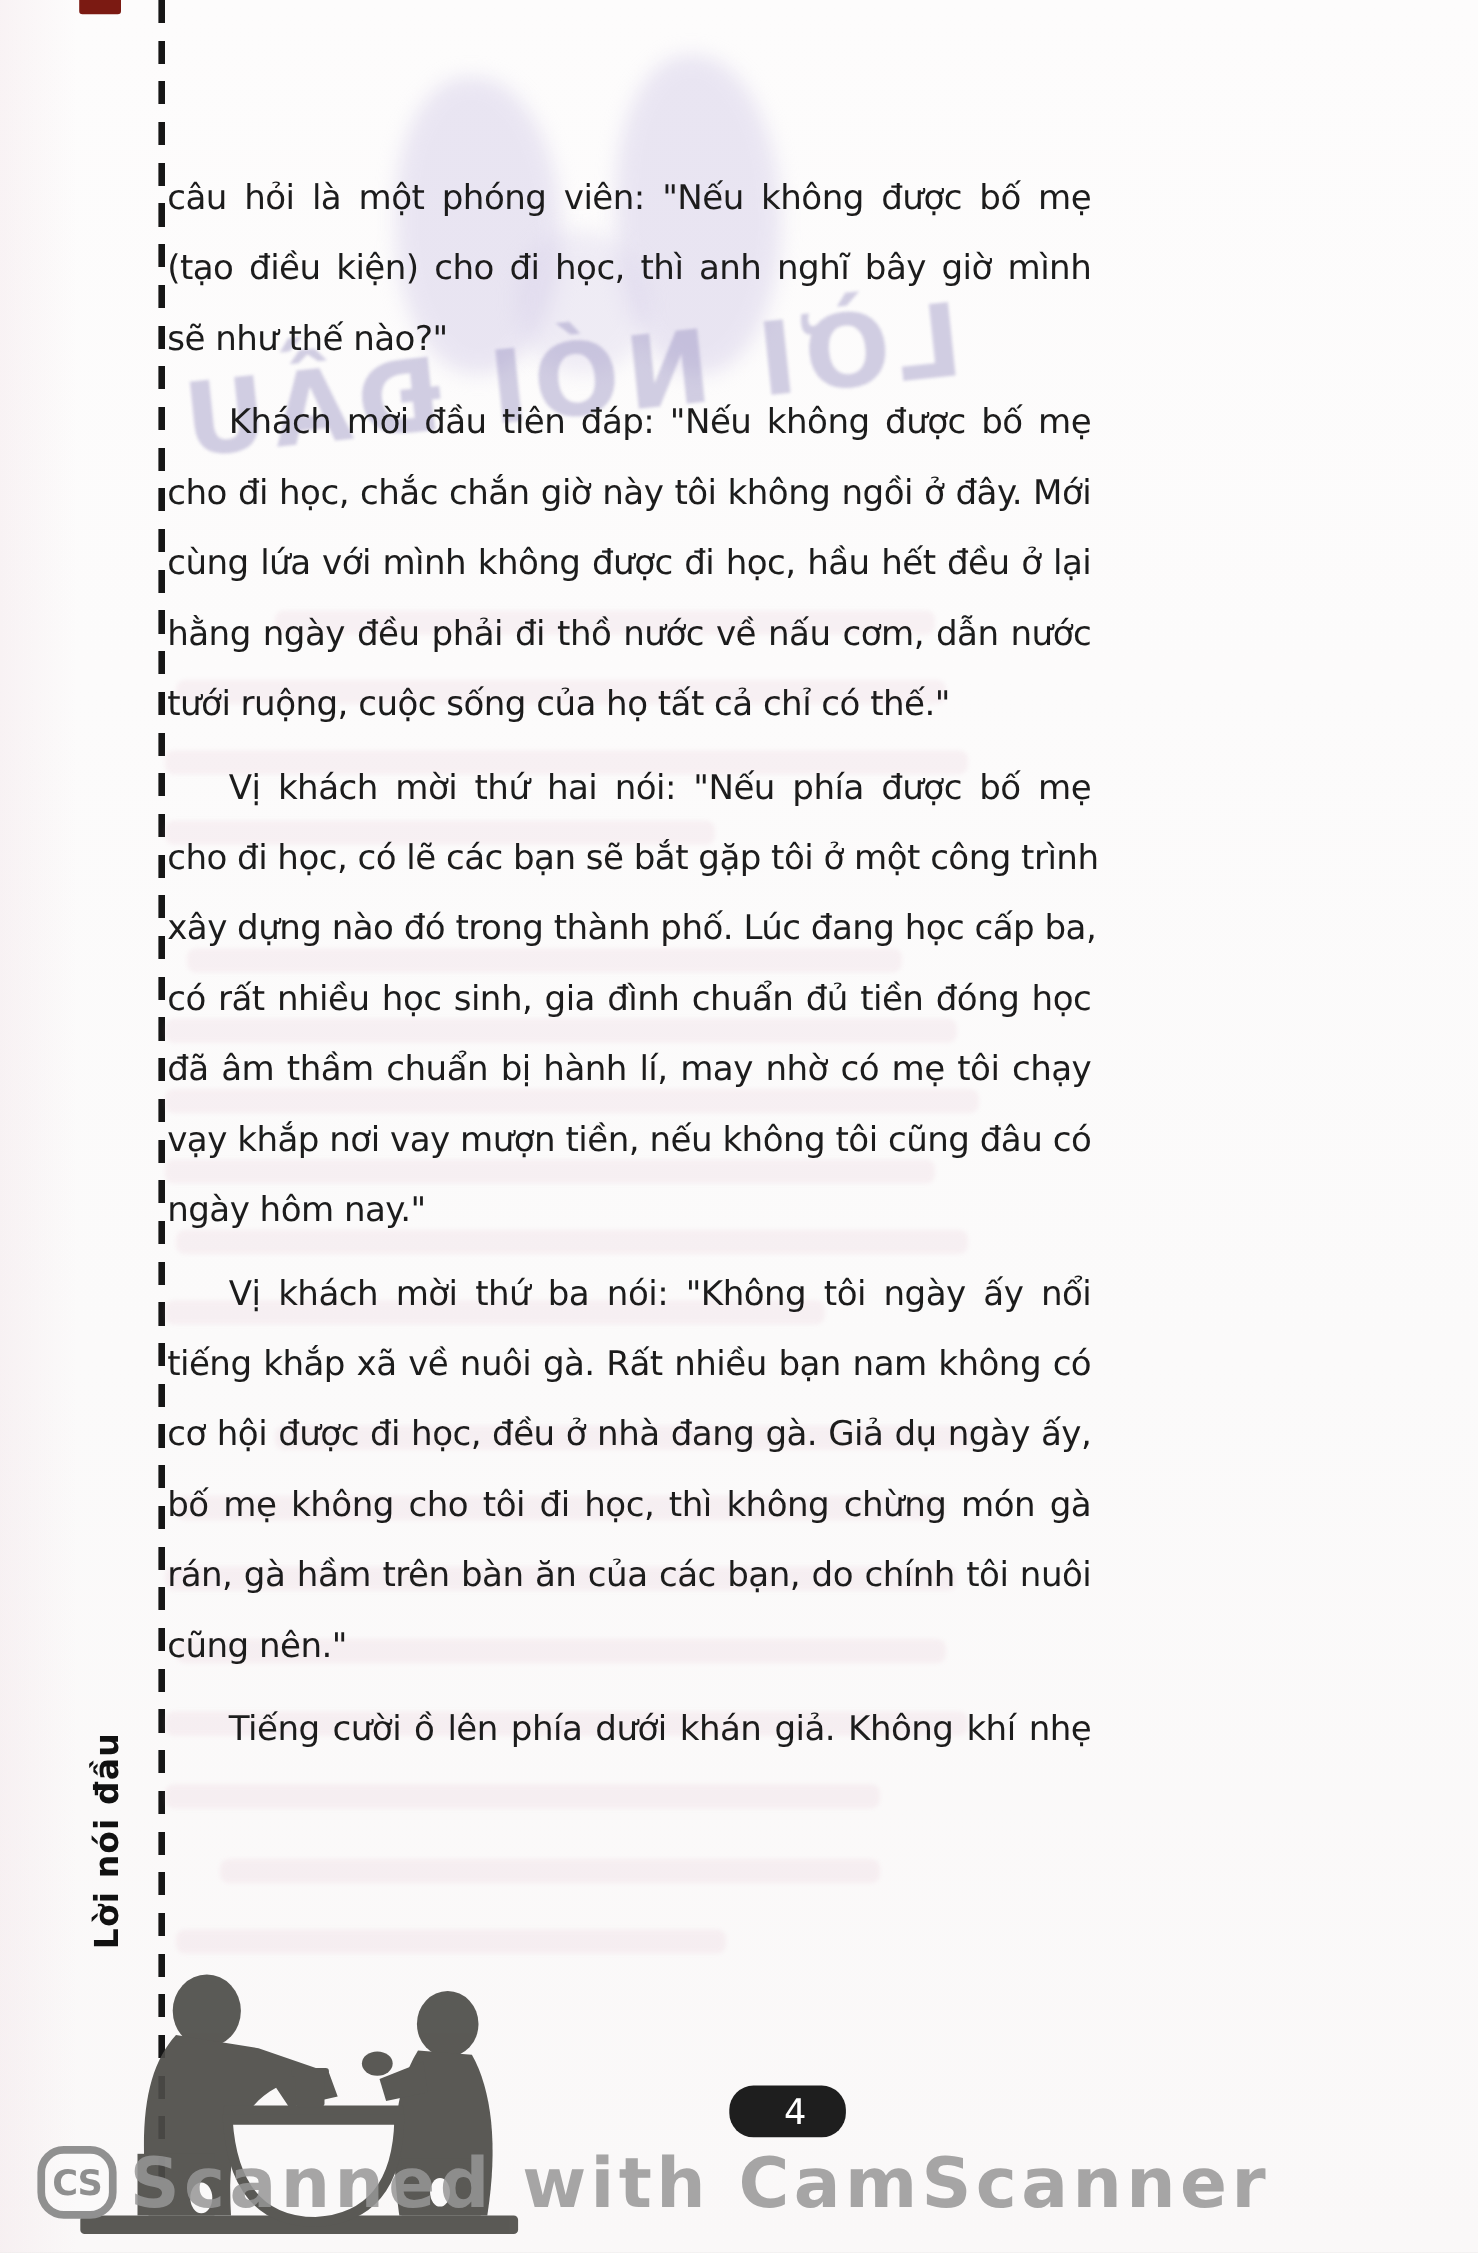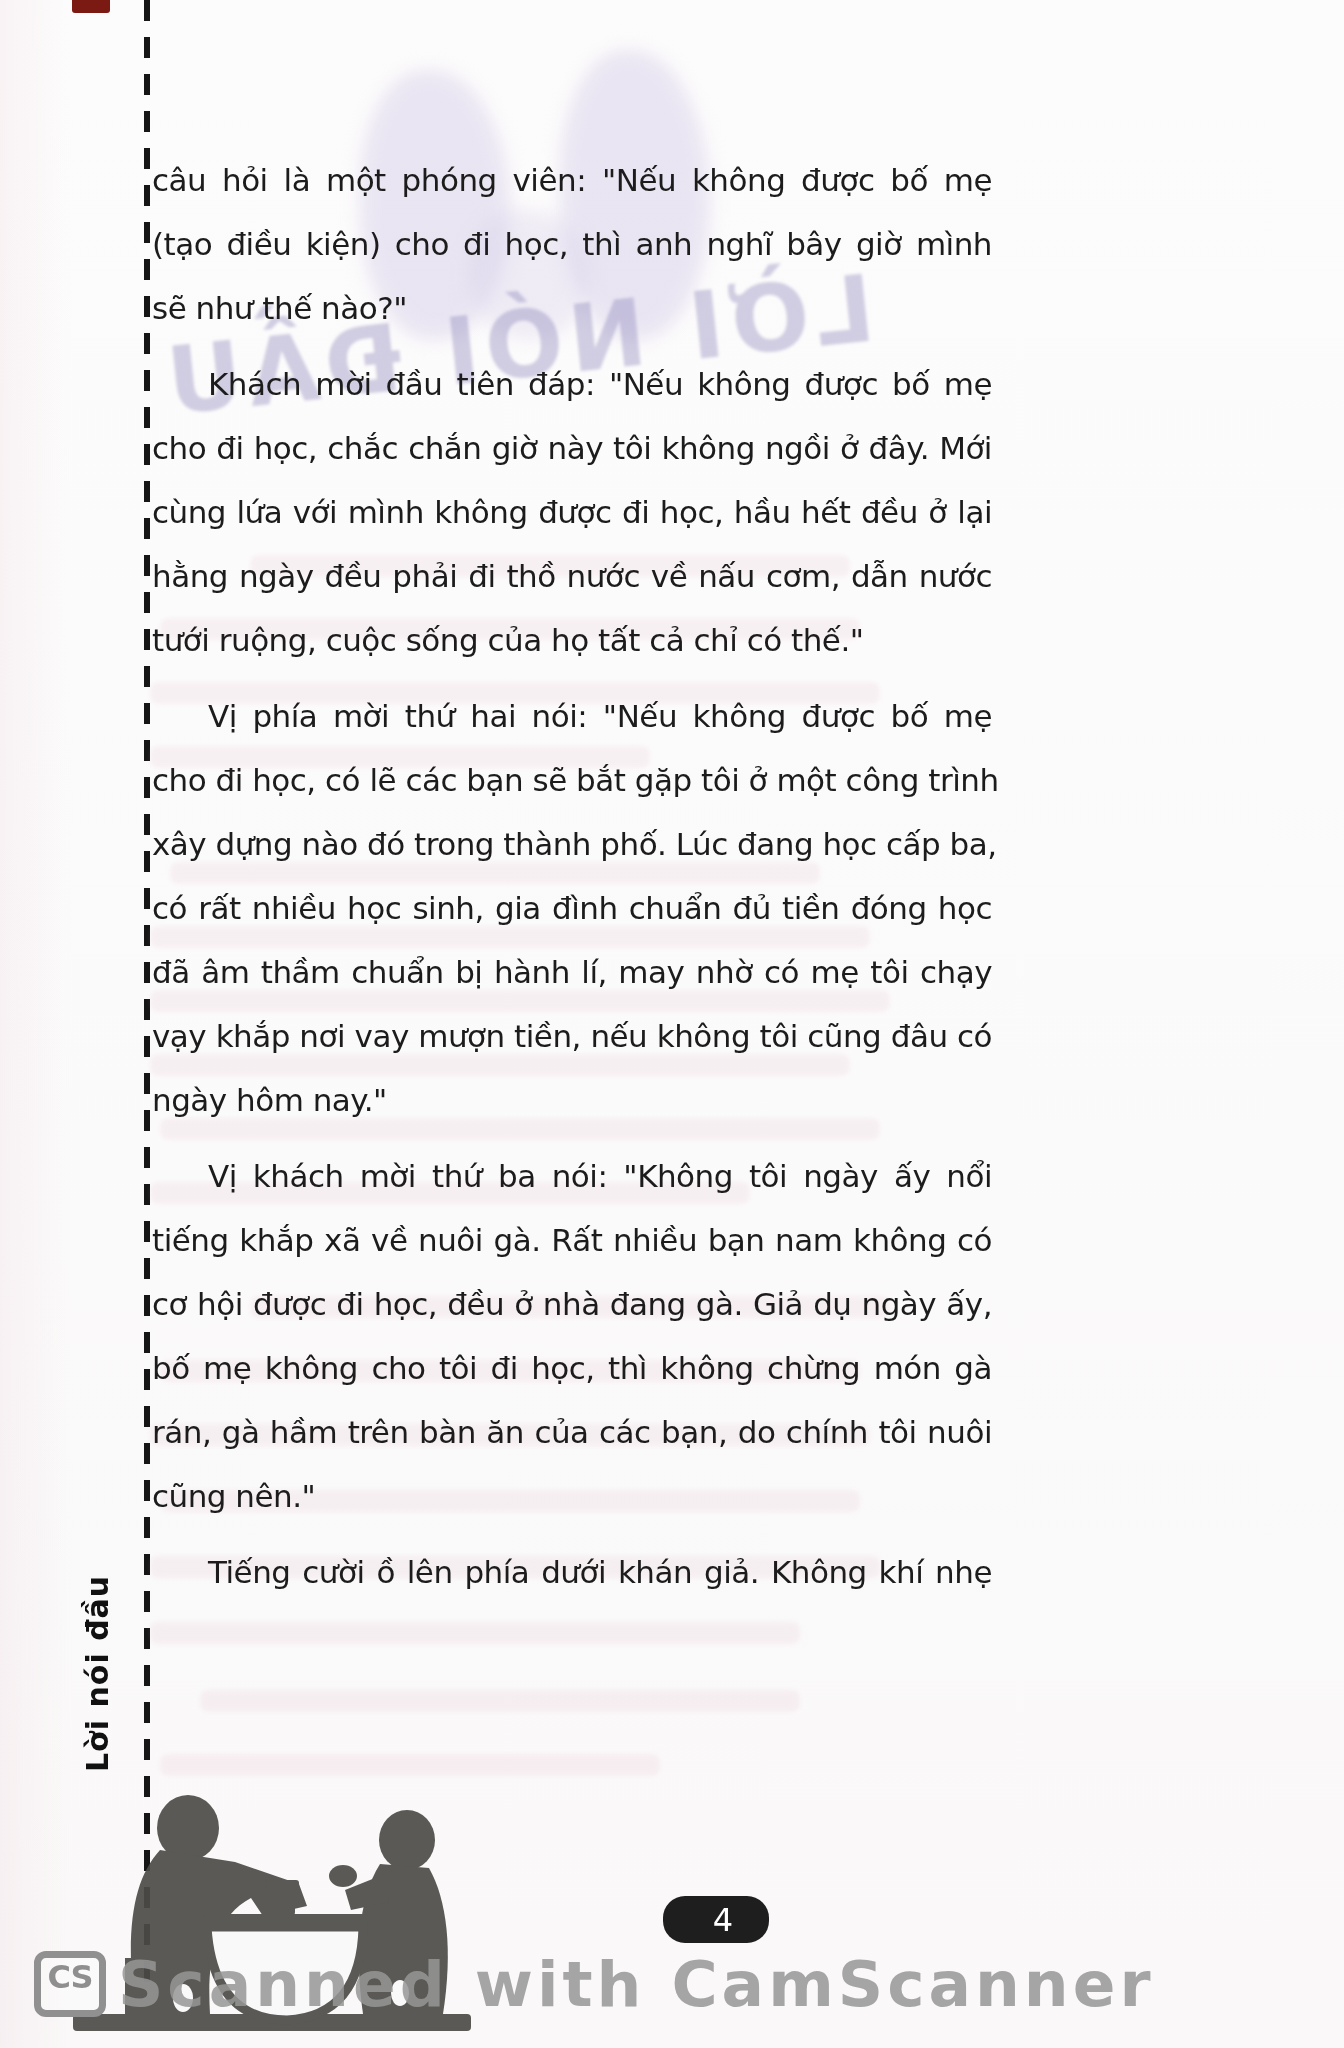--- a/index.html
+++ b/index.html
@@ -67,22 +67,22 @@
     color:#fff;font-size:32px;
     display:flex;align-items:center;justify-content:center;
     padding-left:14px;box-sizing:border-box;
   }
   
   .watermark{
     position:absolute;left:34px;top:1944px;height:80px;
     display:flex;align-items:center;z-index:5;
   }
   .cs-logo{
-    width:58px;height:52px;border:7px solid #909090;border-radius:12px;
-    display:flex;justify-content:center;
+    width:58px;height:52px;border:7px solid #909090;border-radius:24px;
+    display:flex;align-items:center;justify-content:center;
     color:#8f8f8f;font-weight:bold;font-size:32px;letter-spacing:-1px;
     background:rgba(255,255,255,0.25);
   }
   .wm-text{
     margin-left:12px;
     font-size:63px;letter-spacing:4px;
     color:rgba(150,150,150,0.85);
     white-space:nowrap;
     font-weight:bold;
   }
@@ -132,21 +132,21 @@
         <div class="line no-stretch">sẽ như thế nào?"</div>
       </div>
       <div class="para gap">
         <div class="line indent">Khách mời đầu tiên đáp: "Nếu không được bố mẹ</div>
         <div class="line">cho đi học, chắc chắn giờ này tôi không ngồi ở đây. Mới</div>
         <div class="line">cùng lứa với mình không được đi học, hầu hết đều ở lại</div>
         <div class="line">hằng ngày đều phải đi thồ nước về nấu cơm, dẫn nước</div>
         <div class="line no-stretch">tưới ruộng, cuộc sống của họ tất cả chỉ có thế."</div>
       </div>
       <div class="para gap">
-        <div class="line indent">Vị phía mời thứ hai nói: "Nếu không được bố mẹ</div>
+        <div class="line indent">Vị khách mời thứ hai nói: "Nếu phía được bố mẹ</div>
         <div class="line">cho đi học, có lẽ các bạn sẽ bắt gặp tôi ở một công trình</div>
         <div class="line">xây dựng nào đó trong thành phố. Lúc đang học cấp ba,</div>
         <div class="line">có rất nhiều học sinh, gia đình chuẩn đủ tiền đóng học</div>
         <div class="line">đã âm thầm chuẩn bị hành lí, may nhờ có mẹ tôi chạy</div>
         <div class="line">vạy khắp nơi vay mượn tiền, nếu không tôi cũng đâu có</div>
         <div class="line no-stretch">ngày hôm nay."</div>
       </div>
       <div class="para gap">
         <div class="line indent">Vị khách mời thứ ba nói: "Không tôi ngày ấy nổi</div>
         <div class="line">tiếng khắp xã về nuôi gà. Rất nhiều bạn nam không có</div>

